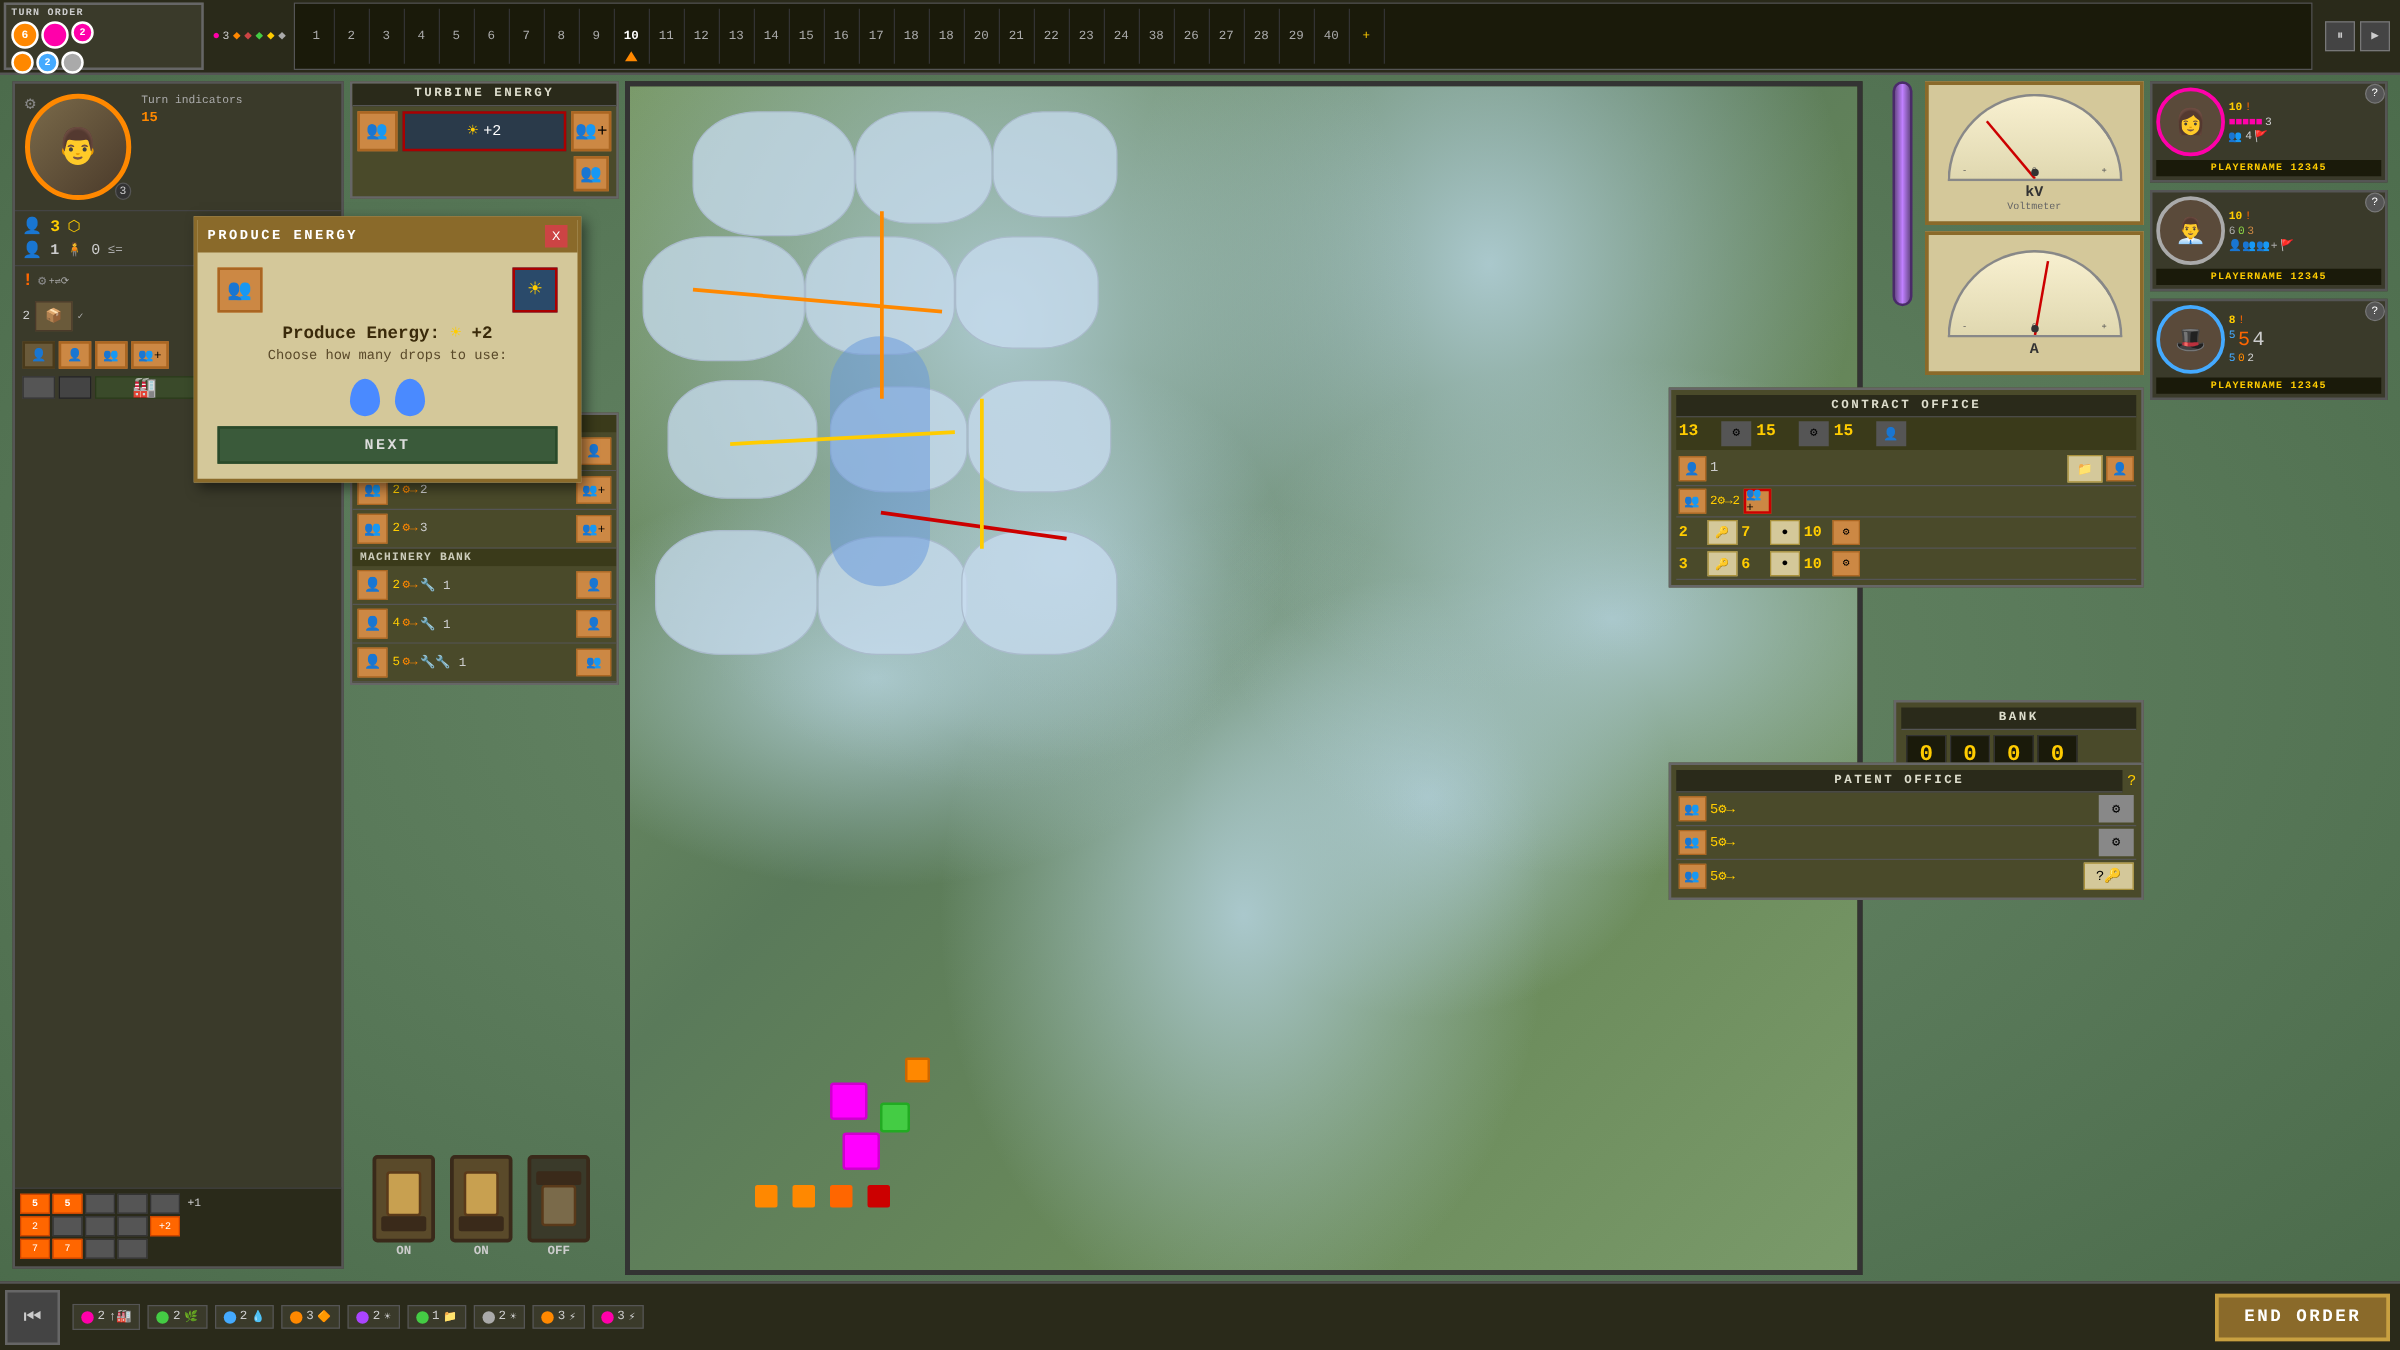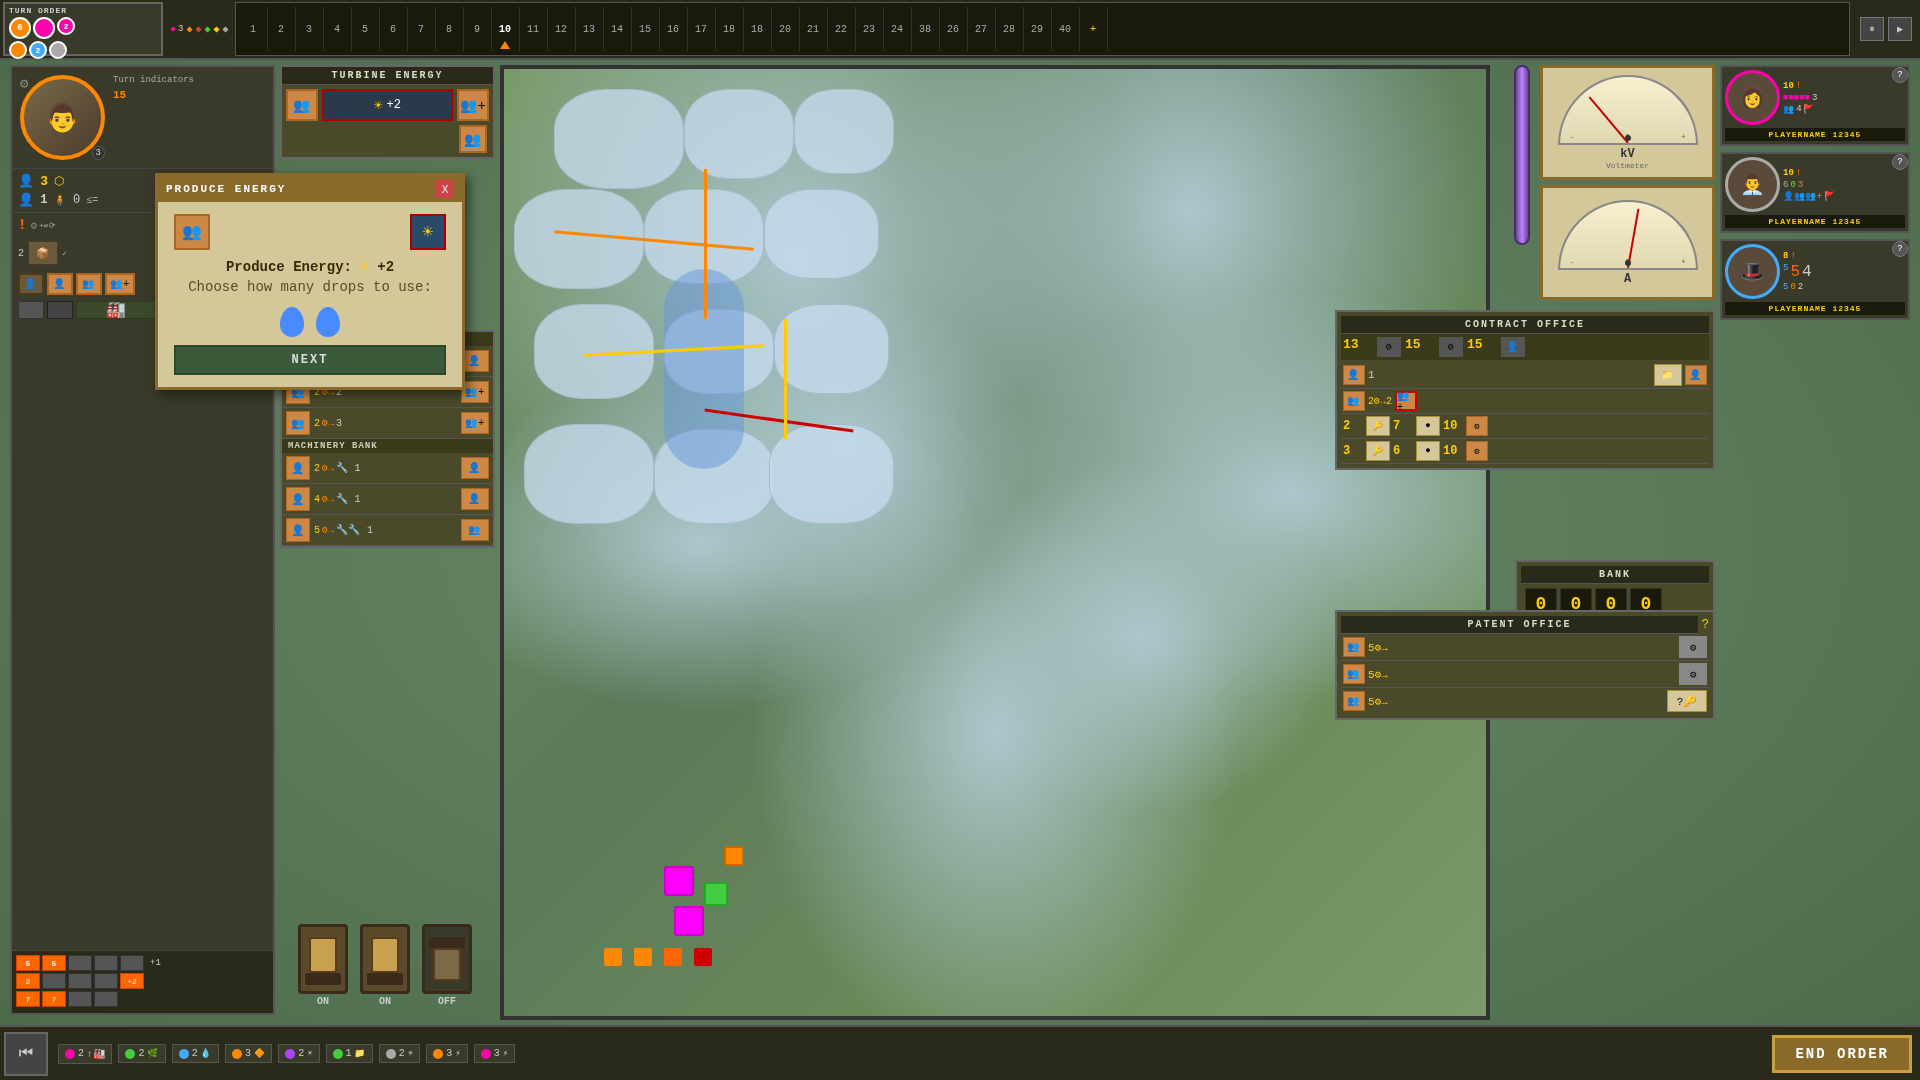--- a/index.html
+++ b/index.html
@@ -268,21 +268,21 @@
       text-align: center;
       color: #3a2a0a;
       font-size: 14px;
       font-weight: bold;
       margin-bottom: 4px;
     }
 
     .dialog-subtitle {
       text-align: center;
       color: #5a4a2a;
-      font-size: 14px;
+      font-size: 11px;
       margin-bottom: 12px;
     }
 
     .water-drops {
       display: flex;
       gap: 12px;
       justify-content: center;
       margin-bottom: 8px;
     }
 

